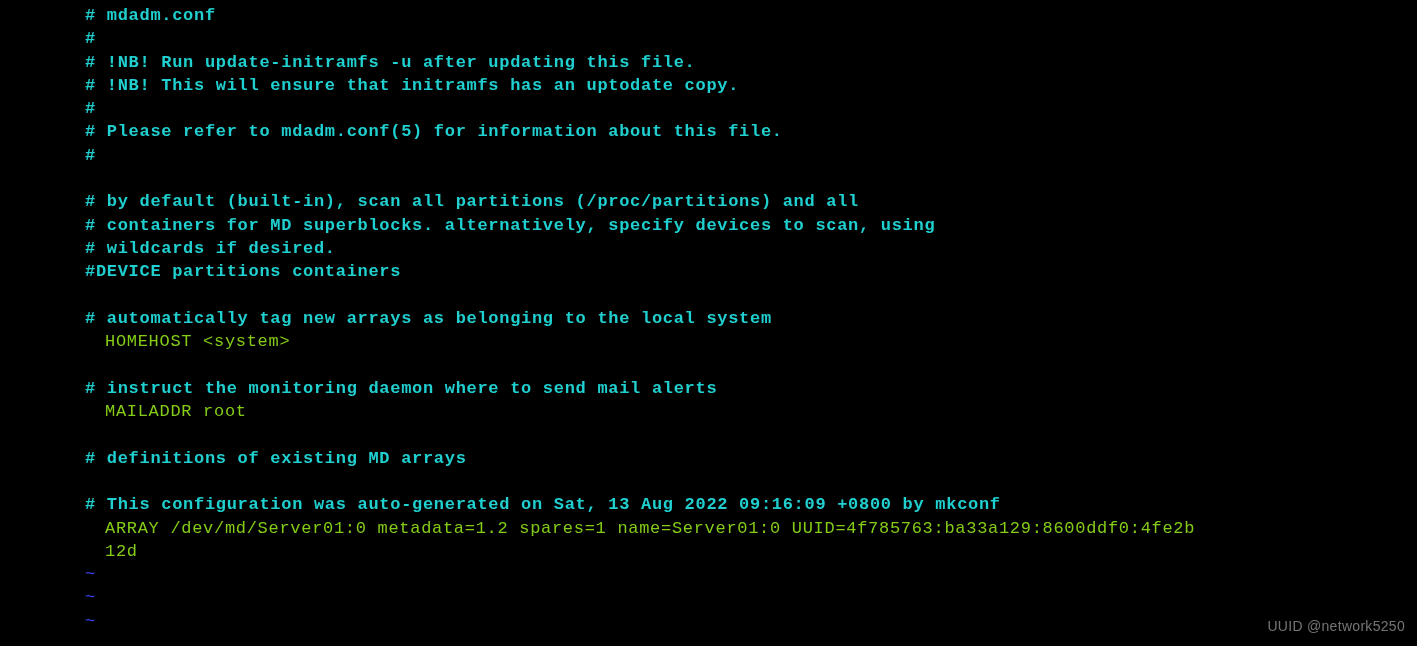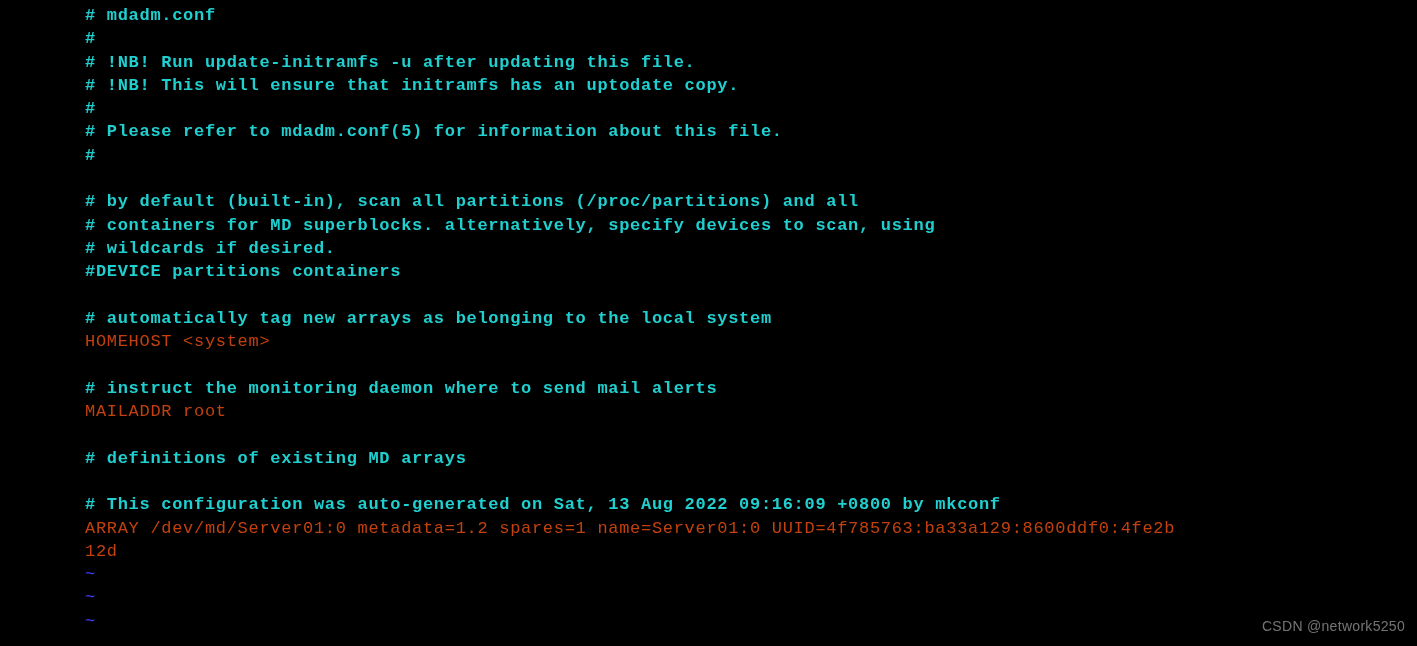--- a/index.html
+++ b/index.html
@@ -16,29 +16,29 @@
   }
   .terminal {
     position: absolute;
     left: 85px;
     top: 4px;
     white-space: pre;
     letter-spacing: 0.7px;
   }
   .line { display: block; }
   .comment { color: #20d0d0; font-weight: bold; }
-  .normal  { color: #c2410c; }
+  .normal  { color: #84cc16; margin-left: 20px; }
   .tilde   { color: #4040ff; }
   .watermark {
     position: absolute;
     right: 12px;
     bottom: 8px;
     color: rgba(210,210,210,0.55);
     font-family: Arial, sans-serif;
     font-size: 14px;
     letter-spacing: 0.3px;
   }
 </style>
 </head>
 <body>
 
 <div class="terminal" id="term"><span class="line comment"># mdadm.conf</span><span class="line comment">#</span><span class="line comment"># !NB! Run update-initramfs -u after updating this file.</span><span class="line comment"># !NB! This will ensure that initramfs has an uptodate copy.</span><span class="line comment">#</span><span class="line comment"># Please refer to mdadm.conf(5) for information about this file.</span><span class="line comment">#</span><span class="line normal">&nbsp;</span><span class="line comment"># by default (built-in), scan all partitions (/proc/partitions) and all</span><span class="line comment"># containers for MD superblocks. alternatively, specify devices to scan, using</span><span class="line comment"># wildcards if desired.</span><span class="line comment">#DEVICE partitions containers</span><span class="line normal">&nbsp;</span><span class="line comment"># automatically tag new arrays as belonging to the local system</span><span class="line normal">HOMEHOST &lt;system&gt;</span><span class="line normal">&nbsp;</span><span class="line comment"># instruct the monitoring daemon where to send mail alerts</span><span class="line normal">MAILADDR root</span><span class="line normal">&nbsp;</span><span class="line comment"># definitions of existing MD arrays</span><span class="line normal">&nbsp;</span><span class="line comment"># This configuration was auto-generated on Sat, 13 Aug 2022 09:16:09 +0800 by mkconf</span><span class="line normal">ARRAY /dev/md/Server01:0 metadata=1.2 spares=1 name=Server01:0 UUID=4f785763:ba33a129:8600ddf0:4fe2b</span><span class="line normal">12d</span><span class="line tilde">~</span><span class="line tilde">~</span><span class="line tilde">~</span></div>
-<div class="watermark">CSDN @network5250</div>
+<div class="watermark">UUID @network5250</div>
 
 </body></html>

